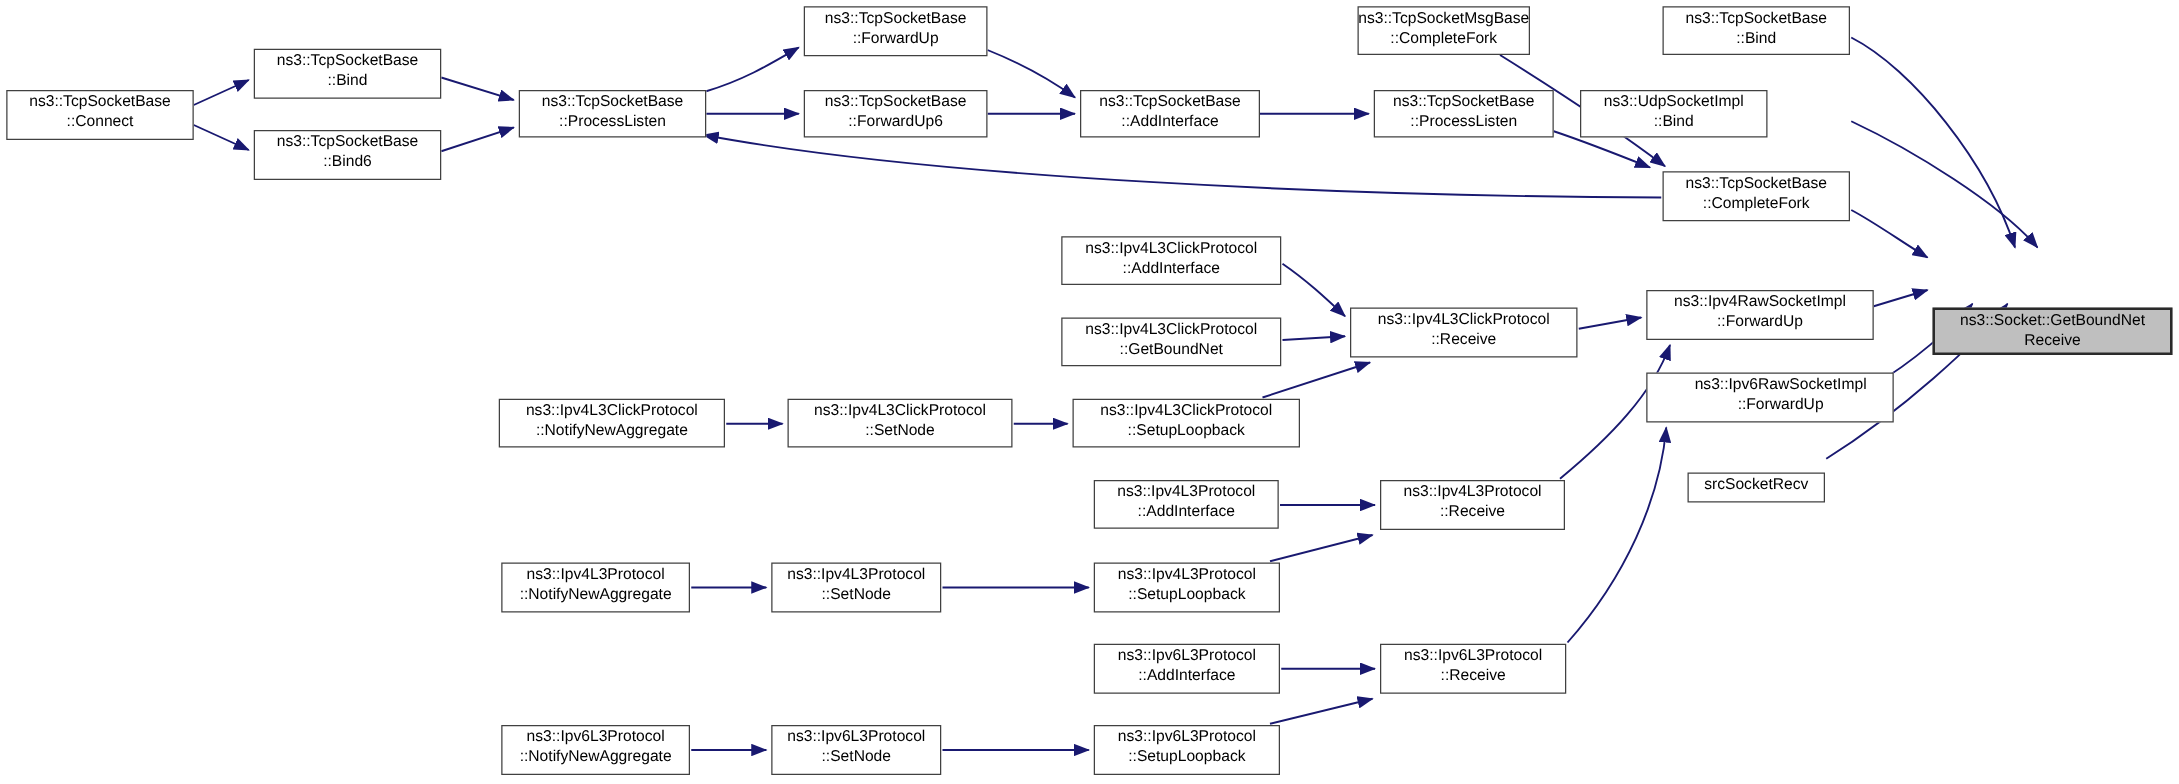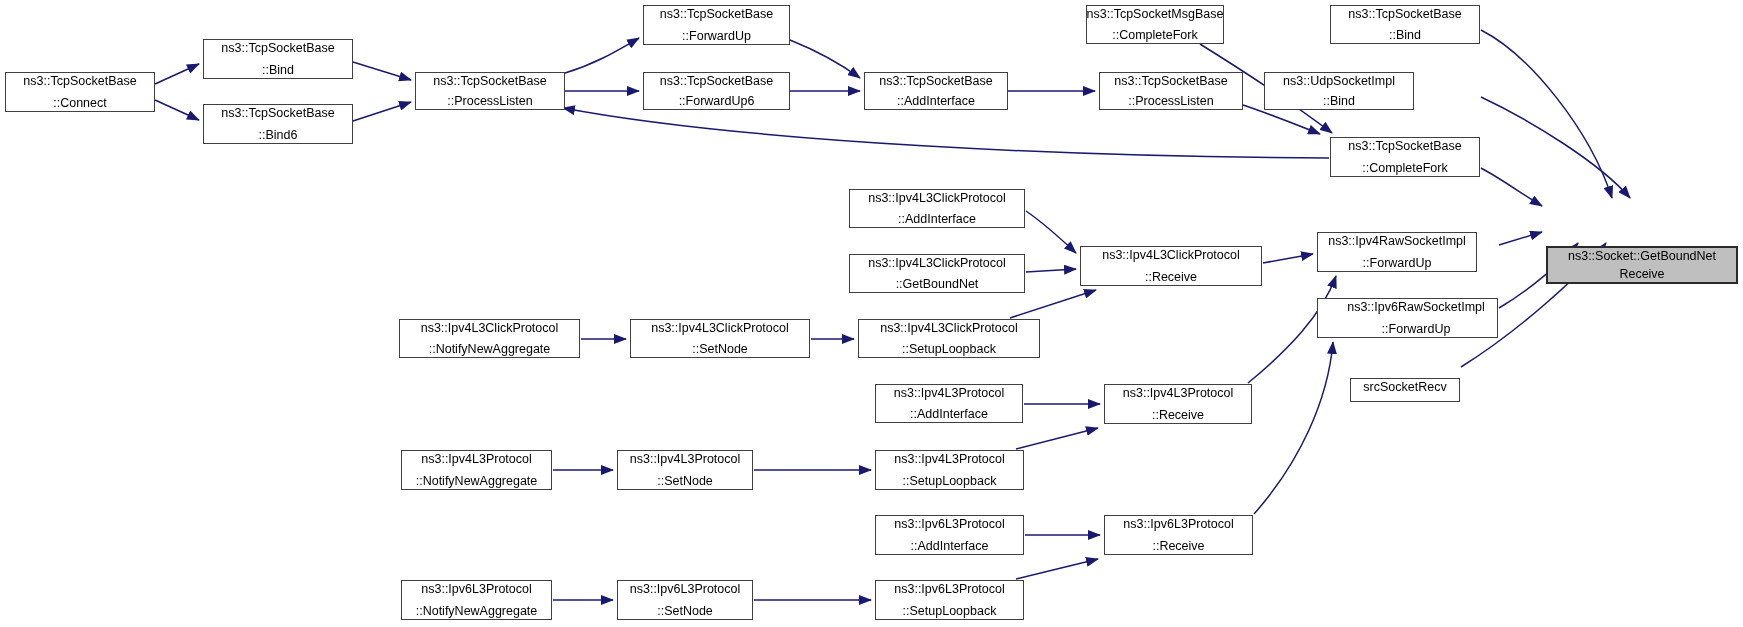--- a/index.html
+++ b/index.html
@@ -19,21 +19,21 @@
     overflow:hidden;
   }
   .edges-svg{position:absolute;left:0;top:0;width:100%;height:100%;}
   .edge{fill:none;stroke:var(--edge-color);stroke-width:1.5px;}
   .node{
     position:absolute;
     box-sizing:border-box;
     background:var(--node-bg);
     border:1.5px solid var(--node-border);
     display:flex;flex-direction:column;
-    align-items:center;justify-content:space-between;
+    align-items:center;justify-content:flex-start;
     text-align:center;
     font-size:12.5px;line-height:16px;
     color:var(--text-color);
     white-space:nowrap;
     cursor:pointer;
   }
   .node.highlight{
     background:var(--hl-bg);
     border-width:2px;
     border-color:#2a2a2a;
@@ -196,24 +196,24 @@
       <span>::NotifyNewAggregate</span>
     </div>
     <div class="node" style="left: 617px; top: 580px; width: 136px; height: 40px;">
       <span>ns3::Ipv6L3Protocol</span>
       <span>::SetNode</span>
     </div>
     <div class="node" style="left: 875px; top: 580px; width: 149px; height: 40px;">
       <span>ns3::Ipv6L3Protocol</span>
       <span>::SetupLoopback</span>
     </div>
-    <div class="node" style="left: 1317px; top: 232px; width: 160px; height: 40px;">
+    <div class="node" style="left: 1317px; top: 232px; width: 182px; height: 40px;">
       <span>ns3::Ipv4RawSocketImpl</span>
       <span>::ForwardUp</span>
     </div>
-    <div class="node" style="left: 1317px; top: 298px; width: 181px; height: 40px; padding-left: 17px;">
+    <div class="node" style="left: 1317px; top: 298px; width: 198px; height: 40px; padding-left: 17px;">
       <span>ns3::Ipv6RawSocketImpl</span>
       <span>::ForwardUp</span>
     </div>
     <div class="node" style="left: 1350px; top: 378px; width: 110px; height: 24px;">
       <span>srcSocketRecv</span>
     </div>
   </div>
 
 </body></html>

